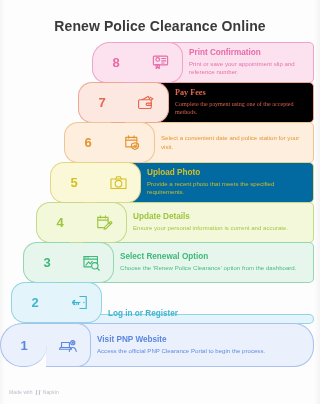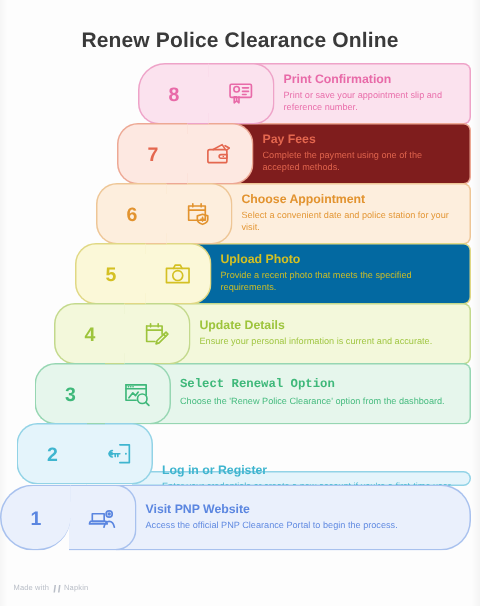--- a/index.html
+++ b/index.html
@@ -198,42 +198,41 @@
           <span style="color: rgb(228, 103, 79); display: block;">
             <svg viewBox="0 0 24 24" fill="none" stroke="currentColor" stroke-width="1.4" stroke-linecap="round" stroke-linejoin="round">
       <path d="M3.5 8.5h13a1.5 1.5 0 0 1 1.5 1.5v8a1.5 1.5 0 0 1-1.5 1.5h-13A1.5 1.5 0 0 1 2 18V10a1.5 1.5 0 0 1 1.5-1.5z"></path>
       <path d="M13 12.8h5v3h-5a1.5 1.5 0 0 1 0-3z"></path>
       <circle cx="15" cy="14.3" r="0.7" fill="currentColor" stroke="none"></circle>
       <path d="M6.5 8.5 14 4.3l2.3 3.4"></path>
       <path d="M16.5 5.2 20 7.2l-1.8 1.3"></path>
     </svg>
           </span>
         </div>
-        <div class="text-cell with-right-round" style="background: #7f1d1d; border-color: rgb(237, 168, 148);">
+        <div class="text-cell with-right-round" style="background: #000000; border-color: rgb(237, 168, 148); font-family: Liberation Serif, serif;">
           <div class="step-title" style="color: rgb(228, 103, 79);">Pay Fees</div>
           <div class="step-desc" style="color: rgb(228, 103, 79);">Complete the payment using one of the accepted methods.</div>
         </div>
       </div>
       <div class="step" style="top: 80px; left: 64px; height: 41px;">
         <div class="num-cell" style="background: rgb(253, 238, 221); border-color: rgb(238, 198, 150);">
           <span style="color: rgb(226, 147, 47);">6</span>
         </div>
         <div class="icon-cell" style="background: rgb(253, 238, 221); border-color: rgb(238, 198, 150);">
           <span style="color: rgb(226, 147, 47); display: block;">
             <svg viewBox="0 0 24 24" fill="none" stroke="currentColor" stroke-width="1.4" stroke-linecap="round" stroke-linejoin="round">
       <path d="M3.5 5.5h14v12h-14z"></path>
       <path d="M3.5 9h14"></path>
       <path d="M7 3.6v2.6M14 3.6v2.6"></path>
       <path d="M15.2 12.4 19.6 13.8v3c0 2-2.1 3.3-4.4 4.1-2.3-.8-4.4-2.1-4.4-4.1v-3z"></path>
       <path d="M15.2 15.1v3.1M13.7 16.6h3"></path>
     </svg>
           </span>
         </div>
         <div class="text-cell with-right-round" style="background: rgb(253, 238, 221); border-color: rgb(238, 198, 150);">
-          <div class="step-title" style="color: rgb(226, 147, 47);">Choose Appointment</div>
           <div class="step-desc" style="color: rgb(226, 147, 47);">Select a convenient date and police station for your visit.</div>
         </div>
       </div>
       <div class="step" style="top: 120px; left: 50px; height: 41px;">
         <div class="num-cell" style="background: rgb(251, 248, 216); border-color: rgb(224, 216, 132);">
           <span style="color: rgb(212, 192, 35);">5</span>
         </div>
         <div class="icon-cell" style="background: rgb(251, 248, 216); border-color: rgb(224, 216, 132);">
           <span style="color: rgb(212, 192, 35); display: block;">
             <svg viewBox="0 0 24 24" fill="none" stroke="currentColor" stroke-width="1.4" stroke-linecap="round" stroke-linejoin="round">
@@ -280,21 +279,21 @@
       <path d="M2.5 4.5v13h8.6"></path>
       <path d="M2.5 7.8h17"></path>
       <path d="M4.6 6.1h.1M6.5 6.1h.1M8.4 6.1h.1"></path>
       <path d="M5 15.4 8.3 11.2l2.2 2.4 2.3-3"></path>
       <circle cx="16.2" cy="16.2" r="4"></circle>
       <path d="M19.2 19.2 21.8 21.8"></path>
     </svg>
           </span>
         </div>
         <div class="text-cell with-right-round" style="background: rgb(230, 246, 236); border-color: rgb(150, 214, 178);">
-          <div class="step-title" style="color: rgb(63, 184, 122); font-family: Liberation Mono, monospace;">Select Renewal Option</div>
+          <div class="step-title" style="color: rgb(63, 184, 122);">Select Renewal Option</div>
           <div class="step-desc" style="color: rgb(63, 184, 122);">Choose the 'Renew Police Clearance' option from the dashboard.</div>
         </div>
       </div>
       <div class="step" style="top: 240px; left: 11px; height: 41px;">
         <div class="num-cell" style="background: rgb(228, 244, 251); border-color: rgb(146, 211, 230);">
           <span style="color: rgb(63, 181, 207);">2</span>
         </div>
         <div class="icon-cell" style="background: rgb(228, 244, 251); border-color: rgb(146, 211, 230);">
           <span style="color: rgb(63, 181, 207); display: block;">
             <svg viewBox="0 0 24 24" fill="none" stroke="currentColor" stroke-width="1.4" stroke-linecap="round" stroke-linejoin="round">

